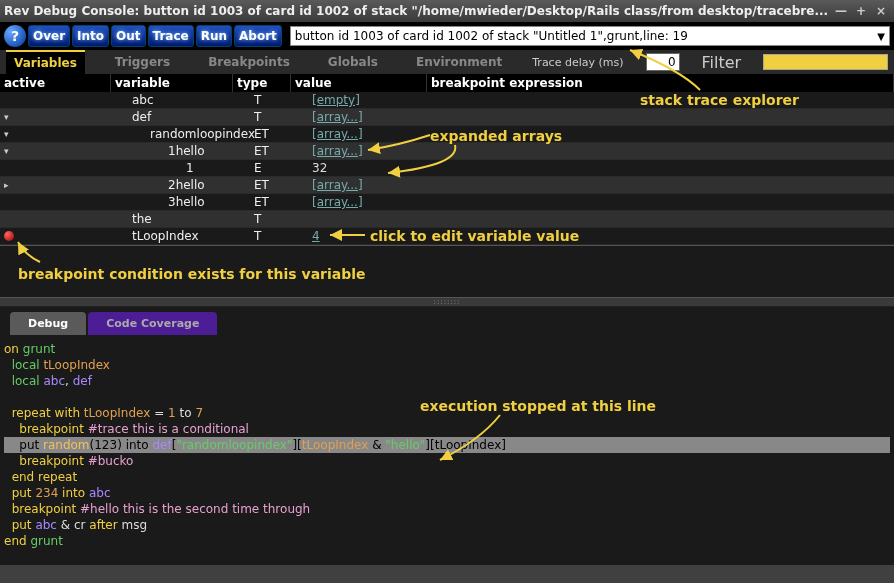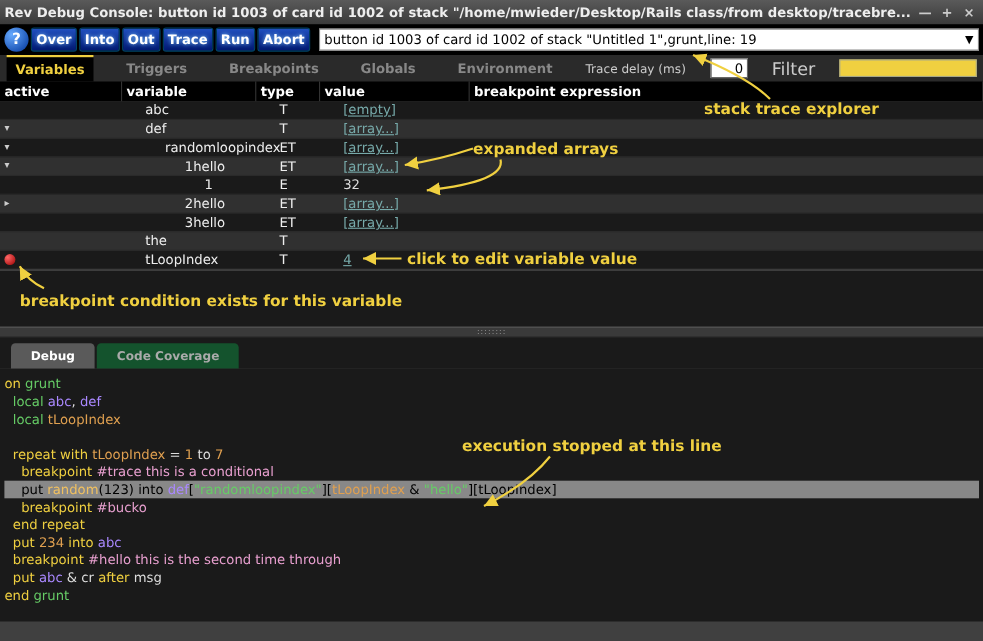--- a/index.html
+++ b/index.html
@@ -33,21 +33,21 @@
 .vrow .cv{width:122px;color:#eee;padding-left:4px}
 .vrow .ct{width:58px;color:#eee;padding-left:4px}
 .vrow .cval{width:136px;padding-left:4px}
 .vrow .cexpr{flex:1}
 .link{color:#7aa;text-decoration:underline;cursor:pointer}
 .exp{color:#ccc;font-size:9px;cursor:pointer;width:10px;display:inline-block}
 .bp-dot{width:10px;height:10px;border-radius:50%;background:radial-gradient(circle at 30% 30%,#f66,#900);display:inline-block}
 .empty-area{height:52px;background:#1a1a1a;border-top:1px solid #555}
 .splitter{height:10px;background:#3a3a3a;border-top:1px solid #555;border-bottom:1px solid #222;text-align:center;color:#999;font-size:7px;letter-spacing:1px;cursor:ns-resize}
 .tabbar{background:#1a1a1a;height:28px;display:flex;align-items:flex-end;padding:0 10px;gap:2px}
-.tab{background:#14532d;color:#aaa;padding:5px 18px;border-radius:4px 4px 0 0;cursor:pointer;font-weight:bold;font-size:11px}
+.tab{background:#4c1d95;color:#aaa;padding:5px 18px;border-radius:4px 4px 0 0;cursor:pointer;font-weight:bold;font-size:11px}
 .tab.active{background:#5a5a5a;color:#fff}
 .code-area{background:#1a1a1a;padding:6px 4px;font-family:"DejaVu Sans Mono",monospace;font-size:12px;line-height:16px;color:#ddd;height:230px;overflow:hidden}
 .code-line{white-space:pre}
 .hl-line{background:#888;color:#000}
 .kw{color:#f0d040}
 .lcl{color:#6c6}
 .var{color:#a8f}
 .cmt{color:#e9a0d0}
 .num{color:#e0a050}
 .fn{color:#f0c060}
@@ -179,22 +179,22 @@
 <div class="empty-area"></div>
 <div class="splitter">::::::::</div>
 
 <div class="tabbar">
   <div class="tab active">Debug</div>
   <div class="tab">Code Coverage</div>
 </div>
 
 <div class="code-area">
 <div class="code-line"><span class="kw">on</span><span class="gr"> grunt</span></div>
+<div class="code-line"><span class="lcl">  local</span><span class="idx"> tLoopIndex</span></div>
 <div class="code-line"><span class="lcl">  local</span><span class="var"> abc</span><span>, </span><span class="var">def</span></div>
-<div class="code-line"><span class="lcl">  local</span><span class="idx"> tLoopIndex</span></div>
 <div class="code-line"> </div>
 <div class="code-line"><span class="kw">  repeat</span><span class="kw"> with</span><span class="idx"> tLoopIndex</span><span> = </span><span class="num">1</span><span> to </span><span class="num">7</span></div>
 <div class="code-line"><span class="kw">    breakpoint</span><span class="cmt"> #trace this is a conditional</span></div>
 <div class="code-line hl-line"><span>    put</span><span class="fn"> random</span><span>(</span><span>123</span><span>) </span><span>into</span><span class="var"> def</span><span>[</span><span class="gr">"randomloopindex"</span><span>][</span><span class="idx">tLoopIndex</span><span> &amp; </span><span class="gr">"hello"</span><span>][</span><span>tLoopIndex</span><span>]</span></div>
 <div class="code-line"><span class="kw">    breakpoint</span><span class="cmt"> #bucko</span></div>
 <div class="code-line"><span class="kw">  end</span><span class="kw"> repeat</span></div>
 <div class="code-line"><span class="kw">  put</span><span class="num"> 234</span><span class="kw"> into</span><span class="var"> abc</span></div>
 <div class="code-line"><span class="kw">  breakpoint</span><span class="cmt"> #hello this is the second time through</span></div>
 <div class="code-line"><span class="kw">  put</span><span class="var"> abc</span><span> &amp; cr </span><span class="kw">after</span><span> msg</span></div>
 <div class="code-line"><span class="kw">end</span><span class="gr"> grunt</span></div>

